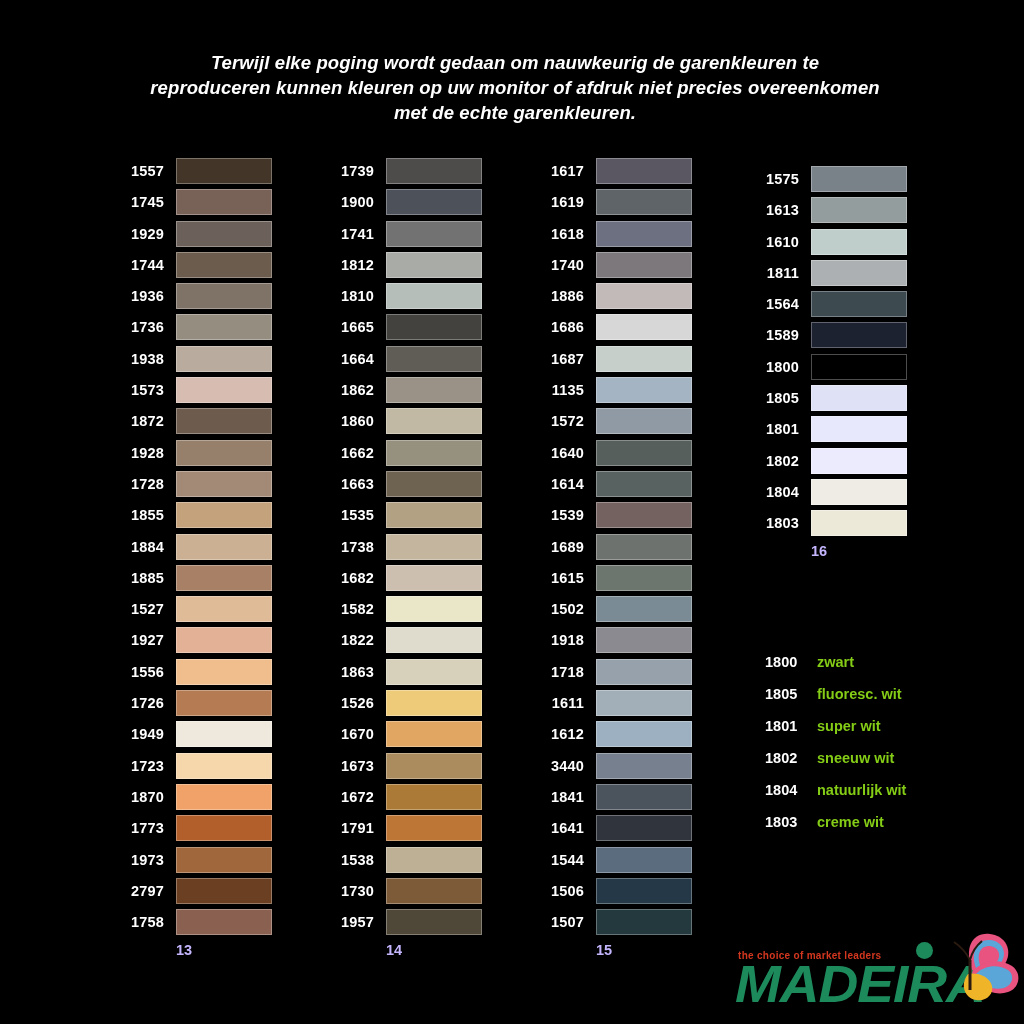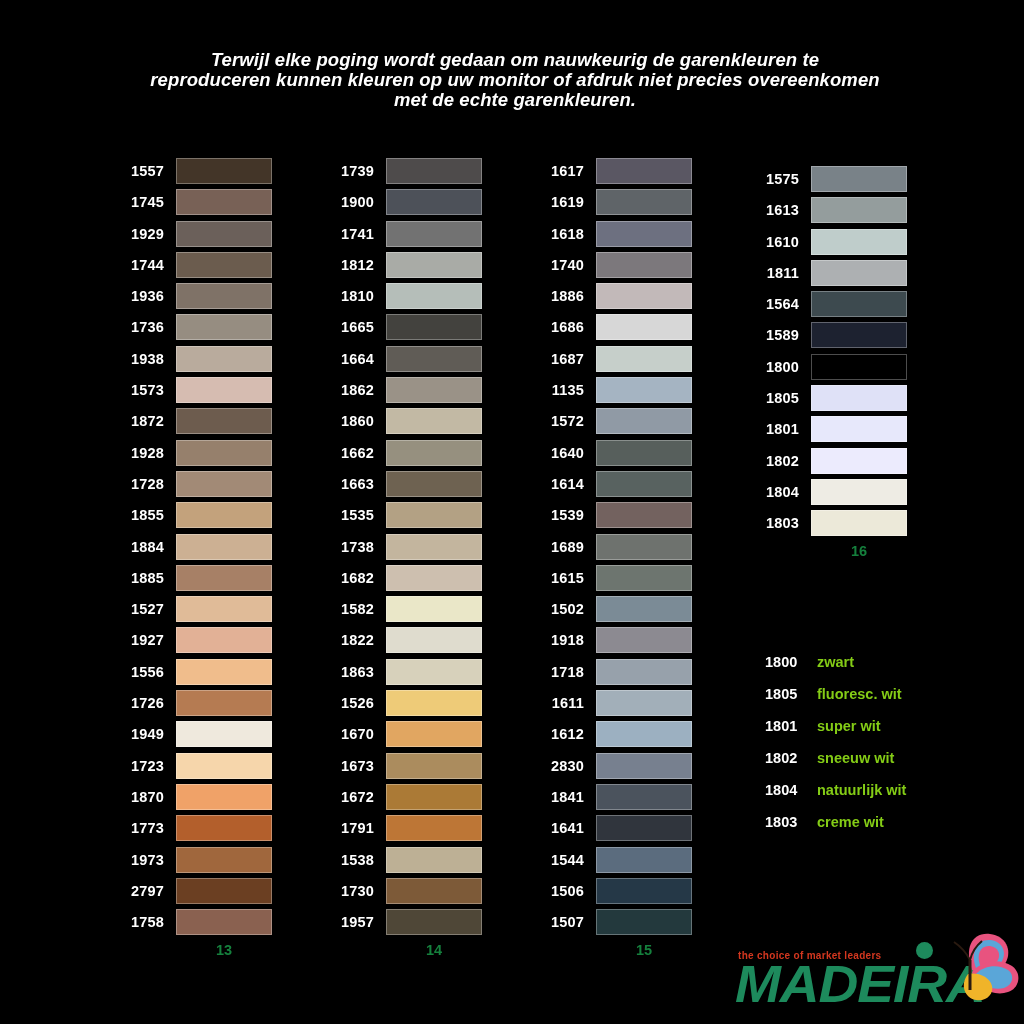--- a/index.html
+++ b/index.html
@@ -19,21 +19,21 @@
   
   #disclaimer {
     position: absolute;
     left: 150px;
     top: 50px;
     width: 730px;
     text-align: center;
     font-style: italic;
     font-weight: bold;
     font-size: 18.5px;
-    line-height: 20px;
+    line-height: 25px;
     color: #ffffff;
     letter-spacing: 0.1px;
   }
 
   
   .column {
     position: absolute;
     top: 158px;
   }
   #col-13 { left: 116px; }
@@ -58,24 +58,24 @@
   }
   .swatch-chip {
     width: 96px;
     height: 26px;
     box-sizing: border-box;
     border: 1px solid rgba(255,255,255,0.30);
   }
   #col-16 .swatch-chip { width: 96px; }
 
   .col-footer {
-    text-align: center;
+    text-align: left;
     font-size: 14.5px;
     font-weight: bold;
-    color: #15803d;
+    color: #c4b5fd;
     margin-top: 7px;
     padding-left: 60px;
   }
 
   
   #legend {
     position: absolute;
     left: 765px;
     top: 646px;
   }
@@ -425,21 +425,21 @@
     </div>
     <div class="swatch-row">
       <div class="swatch-code">1611</div>
       <div class="swatch-chip" style="background: rgb(162, 175, 185);"></div>
     </div>
     <div class="swatch-row">
       <div class="swatch-code">1612</div>
       <div class="swatch-chip" style="background: rgb(156, 176, 193);"></div>
     </div>
     <div class="swatch-row">
-      <div class="swatch-code">2830</div>
+      <div class="swatch-code">3440</div>
       <div class="swatch-chip" style="background: rgb(119, 128, 143);"></div>
     </div>
     <div class="swatch-row">
       <div class="swatch-code">1841</div>
       <div class="swatch-chip" style="background: rgb(75, 83, 93);"></div>
     </div>
     <div class="swatch-row">
       <div class="swatch-code">1641</div>
       <div class="swatch-chip" style="background: rgb(48, 53, 61);"></div>
     </div>

